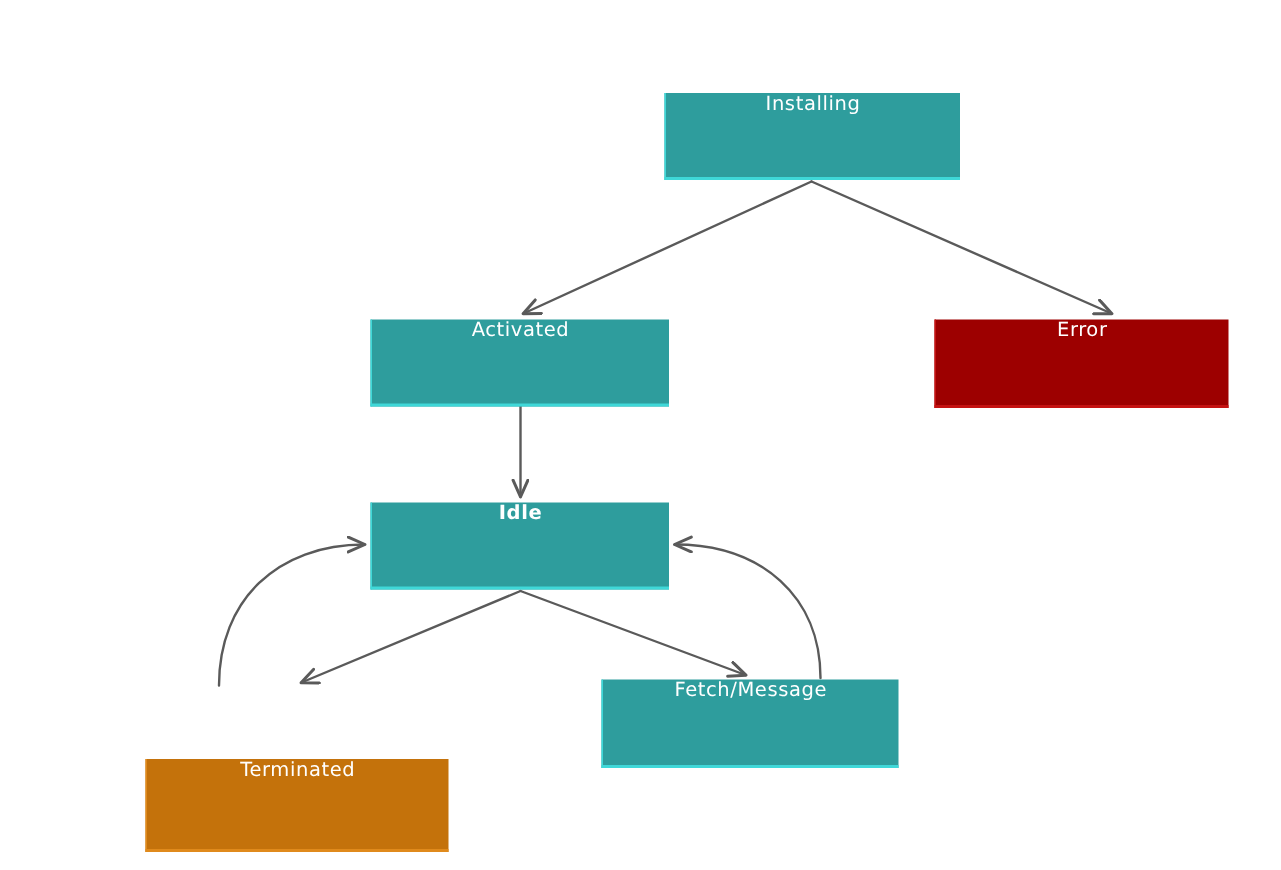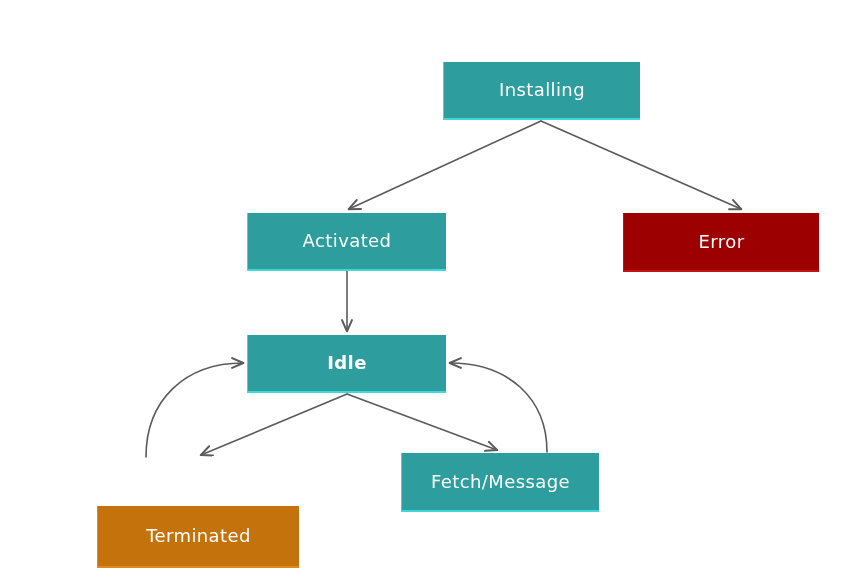--- a/index.html
+++ b/index.html
@@ -27,24 +27,23 @@
     left: 0;
     top: 0;
     width: 854px;
     height: 580px;
     pointer-events: none;
   }
   .node {
     position: absolute;
     box-sizing: border-box;
     display: flex;
-    align-items: center;
     justify-content: center;
     color: #ffffff;
-    font-size: 18px;
+    font-size: 13px;
     letter-spacing: 0.4px;
     text-align: center;
     user-select: none;
     line-height: 1.2;
   }
   .node-label {
     display: block;
     padding: 0 6px;
   }
 </style>

